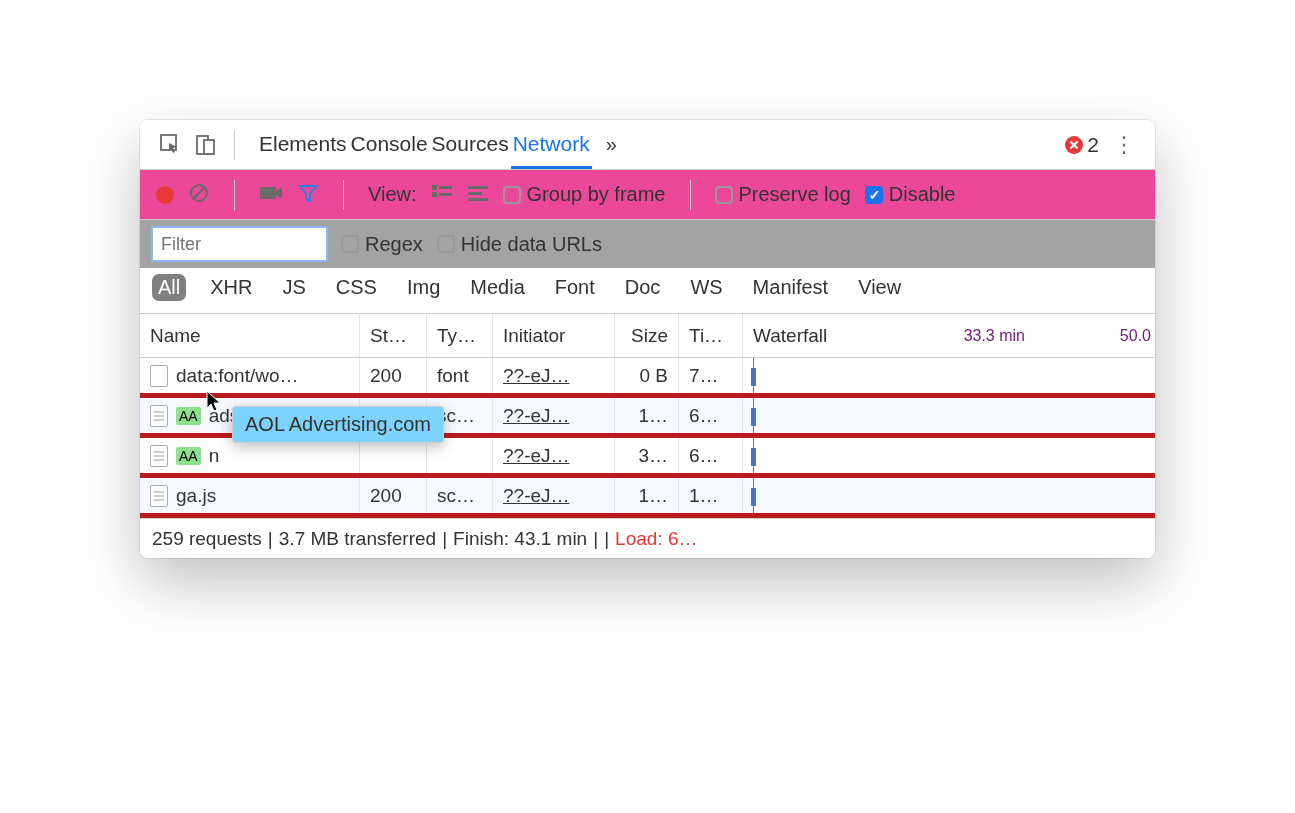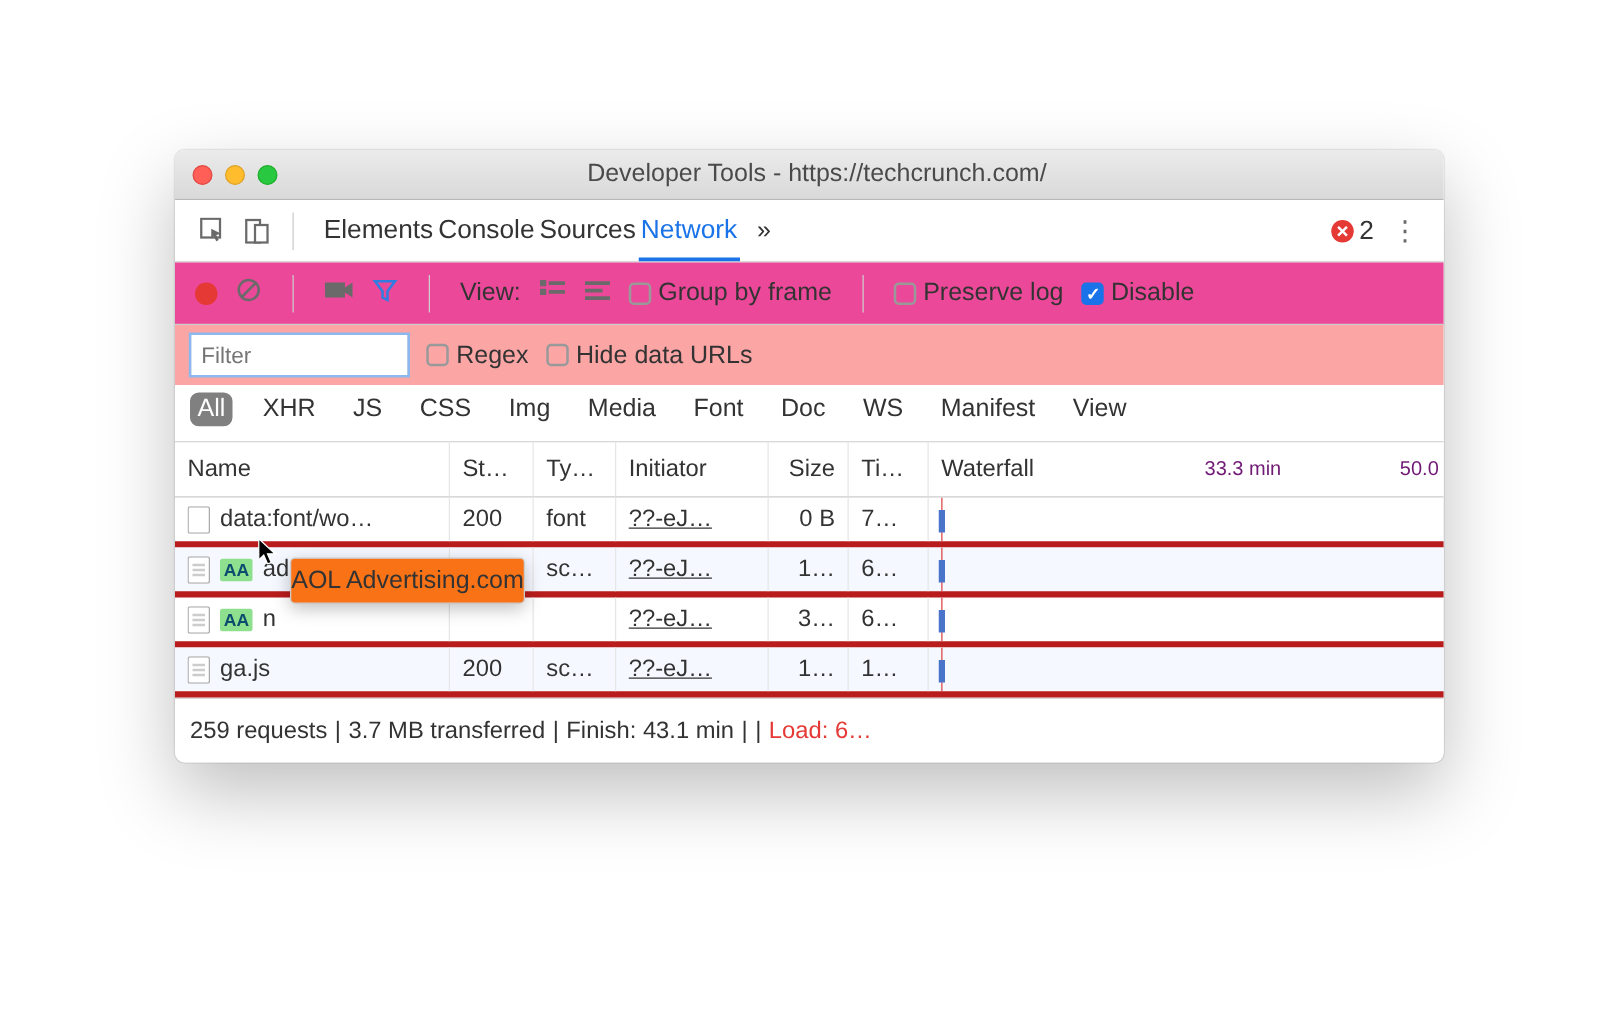--- a/index.html
+++ b/index.html
@@ -62,21 +62,21 @@
 .funnel { color:#2f7de1; }
 .view-lbl { font-size:20px; color:#333; }
 .view-ic { color:#6a6a6a; }
 .cb { width:18px; height:18px; border:2px solid #999; border-radius:4px; display:inline-block; position:relative; flex-shrink:0; }
 .cb.checked { background:#1a73e8; border-color:#1a73e8; }
 .cb.checked::after { content:"✓"; color:#fff; font-size:14px; position:absolute; left:2px; top:-1px; font-weight:bold; }
 .cb-lbl { font-size:20px; color:#333; white-space:nowrap; }
 .cb-wrap { display:flex; align-items:center; gap:6px; }
 
 .filterbar {
-  display:flex; align-items:center; height:48px; padding:6px 12px; gap:14px; background:#fca5a5;
+  display:flex; align-items:center; height:48px; padding:6px 12px; gap:14px; background:#a3a3a3;
 }
 .filter-input {
   width:175px; height:34px; border:1px solid #bbb; font-size:18px; padding:0 8px;
   outline:2px solid #8db7ef; outline-offset:-1px;
 }
 .typebar {
   display:flex; align-items:center; gap:18px; padding:6px 12px 12px 12px;
   border-bottom:1px solid #ccc; background:#fff;
 }
 .type-pill { font-size:20px; color:#333; padding:2px 6px; cursor:pointer; }
@@ -98,54 +98,45 @@
 .wf-axis-lbl { position:absolute; font-size:16px; color:#701a75; }
 .tbody { }
 .tr { display:flex; height:40px; border-bottom:5px solid #b91c1c; }
 .tr:nth-child(even){ background:#f5f9ff; }
 .td { font-size:19px; }
 .td.initcell { text-decoration:underline; }
 .name-content { display:flex; align-items:center; gap:8px; overflow:hidden; }
 .file-ic { width:18px; height:22px; border:1.5px solid #aaa; border-radius:2px; position:relative; flex-shrink:0; background:#fff; }
 .file-ic::before { content:""; position:absolute; left:3px; right:3px; top:5px; height:2px; background:#ccc; box-shadow:0 4px 0 #ccc, 0 8px 0 #ccc; }
 .font-ic { width:18px; height:22px; border:1.5px solid #aaa; border-radius:2px; flex-shrink:0; }
-.aa-badge { background:#8ee08e; color:#0c4a6e; font-weight:bold; font-size:14px; padding:1px 3px; border-radius:2px; flex-shrink:0; }
+.aa-badge { background:#8ee08e; color:#000000; font-weight:normal; font-size:14px; padding:1px 3px; border-radius:2px; flex-shrink:0; }
 .wf-cell { position:relative; }
 .wf-guide { position:absolute; top:0; bottom:0; width:1px; background:#d44; }
 .wf-bar { position:absolute; top:10px; height:18px; background:#4a74c9; }
 
 .tooltip {
-  position:absolute; background:#f97316; border:1px solid #ccc; border-radius:4px;
-  box-shadow:0 4px 14px rgba(0,0,0,0.25); padding:6px 0; font-size:20px; color:#333;
+  position:absolute; background:#7dd3fc; border:1px solid #ccc; border-radius:4px;
+  box-shadow:0 4px 14px rgba(0,0,0,0.25); padding:6px 12px; font-size:20px; color:#333;
   z-index:10;
 }
 .cursor-arrow { position:absolute; z-index:11; font-size:20px; color:#000; }
 
 .status {
-  height:52px; border-top:1px solid #ccc; background:#fff; display:flex;
+  height:40px; border-top:1px solid #ccc; background:#fff; display:flex;
   align-items:center; padding:0 12px; font-size:19px; color:#333; gap:6px;
   overflow:hidden; white-space:nowrap;
 }
 .status .dcl { color:#1a73e8; }
 .status .load { color:#e53935; }
 </style>
 </head>
 <body>
 
 <div class="window">
 
-  <div class="titlebar">
-    <div class="traffic">
-      <span class="t-red"></span>
-      <span class="t-yel"></span>
-      <span class="t-grn"></span>
-    </div>
-    <div class="title-text">Developer Tools - https://techcrunch.com/</div>
-    <div style="width:56px"></div>
-  </div>
 
   <div class="tabbar">
     <div class="icon-btn">
       <svg width="22" height="22" viewBox="0 0 22 22">
           <rect x="1" y="1" width="15" height="15" fill="none" stroke="#6a6a6a" stroke-width="1.8"></rect>
           <path d="M9 9 L17 13 L13 14 L15 18 L13 19 L11 15 L9 17 Z" fill="#6a6a6a"></path>
         </svg>
     </div>
     <div class="icon-btn">
       <svg width="22" height="22" viewBox="0 0 22 22">

